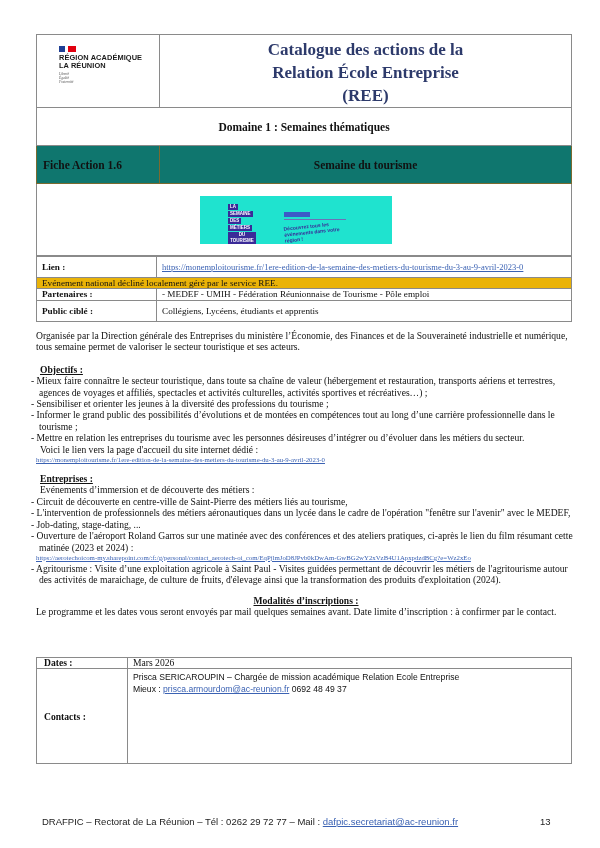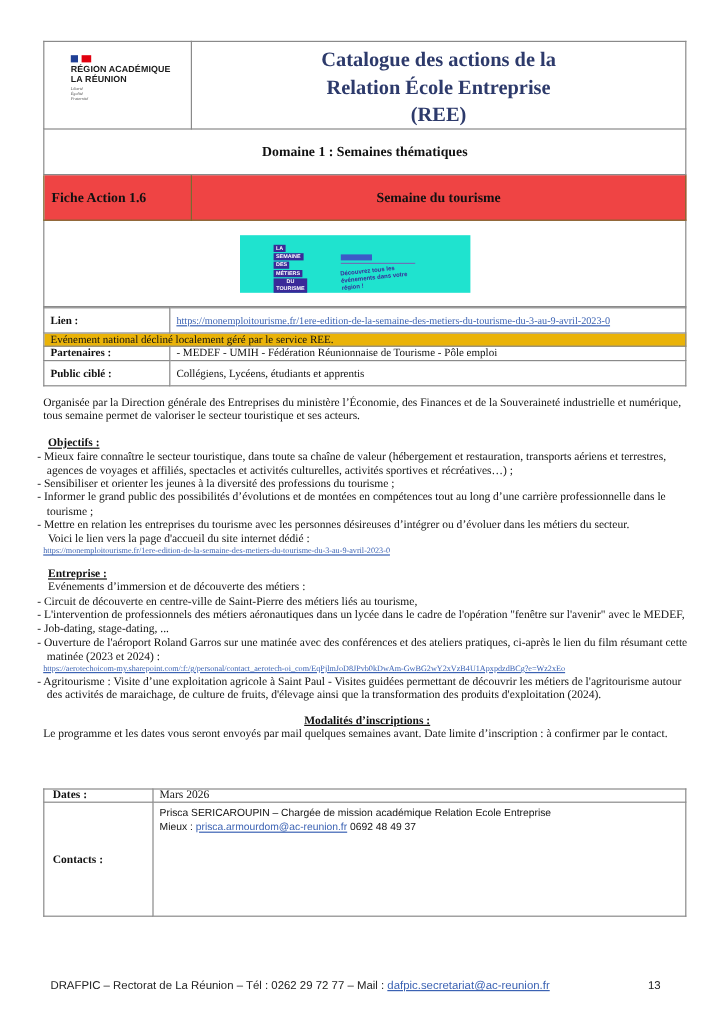--- a/index.html
+++ b/index.html
@@ -11,34 +11,34 @@
   .logo-cell { width: 122px; height: 73px; padding: 0 0 0 22px; border-radius: 26px; }
   .logo { position: relative; width: 100px; height: 50px; }
   .flag { display: flex; gap: 3px; margin-bottom: 2px; }
   .flag span { display: block; width: 6px; height: 6px; }
   .flag .blue { background: #1f3f95; }
   .flag .red { background: #e1000f; width: 8px; }
   .logo-title { font-family: "Liberation Sans", sans-serif; font-weight: bold; font-size: 7.4px; line-height: 8px; color: #1a1a1a; letter-spacing: 0.1px; }
   .motto { font-family: "Liberation Serif", serif; font-style: italic; font-size: 3.5px; line-height: 4px; color: #555; margin-top: 2px; }
   .title-cell { text-align: center; color: #2d3a6b; font-weight: bold; font-size: 17px; line-height: 23px; padding-top: 2px; }
   .domain-cell { height: 38px; text-align: center; font-weight: bold; font-size: 11.5px; }
-  .fiche-row td { background: #ef4444; height: 38px; font-weight: bold; font-size: 11.5px; border-color: #7a6a30; }
+  .fiche-row td { background: #0f766e; height: 38px; font-weight: bold; font-size: 11.5px; border-color: #7a6a30; }
   .fiche-label { width: 115px; padding-left: 6px; }
   .fiche-name { text-align: center; }
   .banner-cell { height: 72px; text-align: center; }
   .banner { display: inline-block; width: 192px; height: 48px; background: #1fe3cf; position: relative; vertical-align: middle; margin-left: -16px; }
   .banner .badge { position: absolute; left: 18px; top: 6px; width: 38px; height: 36px; }
   .banner .badge div { position: absolute; left: 10px; font-family: "Liberation Sans", sans-serif; font-weight: bold; font-size: 4.5px; color: #fff; background: #3a2a98; padding: 0 2px; line-height: 6px; }
   .banner .date-tag { position: absolute; left: 84px; top: 16px; width: 26px; height: 5px; background: #3d5ac7; }
   .banner .line { position: absolute; left: 84px; top: 23px; width: 62px; height: 1px; background: #6b72b8; }
   .banner .tagline { position: absolute; left: 84px; top: 26px; width: 70px; font-family: "Liberation Sans", sans-serif; font-weight: bold; font-size: 5px; line-height: 6px; color: #3a2a98; text-align: left; transform: rotate(-6deg); }
 
   .info-table { position: absolute; left: 36px; top: 256px; width: 536px; border-collapse: collapse; border: 1px solid #8a8a8a; font-size: 9.2px; }
   .info-table td { border: 1px solid #8a8a8a; padding: 0 4px 0 5px; }
-  .info-table .lbl { width: 105px; font-weight: bold; }
+  .info-table .lbl { width: 120px; font-weight: bold; }
   .info-table .row-lien td { height: 21px; }
   .info-table .row-event td { height: 11px; background: #eab308; line-height: 10px; }
   .info-table .row-part td { height: 12px; line-height: 11px; }
   .info-table .row-public td { height: 21px; }
   a, .link { color: #3b62b3; text-decoration: underline; }
   .info-table .link { font-size: 8.5px; }
 
   .body-text { position: absolute; left: 31px; top: 330px; width: 545px; font-size: 9.6px; line-height: 11.4px; }
   .body-text p { margin: 0; }
   .indent { padding-left: 5px; }
@@ -133,21 +133,21 @@
   <p class="indent">Organisée par la Direction générale des Entreprises du ministère l’Économie, des Finances et de la Souveraineté industrielle et numérique, tous semaine permet de valoriser le secteur touristique et ses acteurs.</p>
 
   <p class="sec-head">Objectifs :</p>
   <p class="bullet">- Mieux faire connaître le secteur touristique, dans toute sa chaîne de valeur (hébergement et restauration, transports aériens et terrestres, agences de voyages et affiliés, spectacles et activités culturelles, activités sportives et récréatives…) ;</p>
   <p class="bullet">- Sensibiliser et orienter les jeunes à la diversité des professions du tourisme ;</p>
   <p class="bullet">- Informer le grand public des possibilités d’évolutions et de montées en compétences tout au long d’une carrière professionnelle dans le tourisme ;</p>
   <p class="bullet">- Mettre en relation les entreprises du tourisme avec les personnes désireuses d’intégrer ou d’évoluer dans les métiers du secteur.</p>
   <p style="padding-left:9px;">Voici le lien vers la page d'accueil du site internet dédié :</p>
   <p class="small-link"><a>https://monemploitourisme.fr/1ere-edition-de-la-semaine-des-metiers-du-tourisme-du-3-au-9-avril-2023-0</a></p>
 
-  <p class="sec-head" style="margin-top:8px !important;">Entreprise :</p>
+  <p class="sec-head" style="margin-top:8px !important;">Entreprises :</p>
   <p style="padding-left:9px;">Evénements d’immersion et de découverte des métiers :</p>
   <p class="bullet">- Circuit de découverte en centre-ville de Saint-Pierre des métiers liés au tourisme,</p>
   <p class="bullet">- L'intervention de professionnels des métiers aéronautiques dans un lycée dans le cadre de l'opération "fenêtre sur l'avenir" avec le MEDEF,</p>
   <p class="bullet">- Job-dating, stage-dating, ...</p>
   <p class="bullet">- Ouverture de l'aéroport Roland Garros sur une matinée avec des conférences et des ateliers pratiques, ci-après le lien du film résumant cette matinée (2023 et 2024) :</p>
   <p class="small-link"><a>https://aerotechoicom-my.sharepoint.com/:f:/g/personal/contact_aerotech-oi_com/EqPjlmJoD8JPvb0kDwAm-GwBG2wY2xVzB4U1ApxpdzdBCg?e=Wz2xEo</a></p>
   <p class="bullet">- Agritourisme : Visite d’une exploitation agricole à Saint Paul - Visites guidées permettant de découvrir les métiers de l'agritourisme autour des activités de maraichage, de culture de fruits, d'élevage ainsi que la transformation des produits d'exploitation (2024).</p>
 
   <p class="sec-head" style="padding-left:5px; margin-top:9px !important;text-align:center;">Modalités d’inscriptions :</p>
   <p class="indent">Le programme et les dates vous seront envoyés par mail quelques semaines avant. Date limite d’inscription : à confirmer par le contact.</p>

